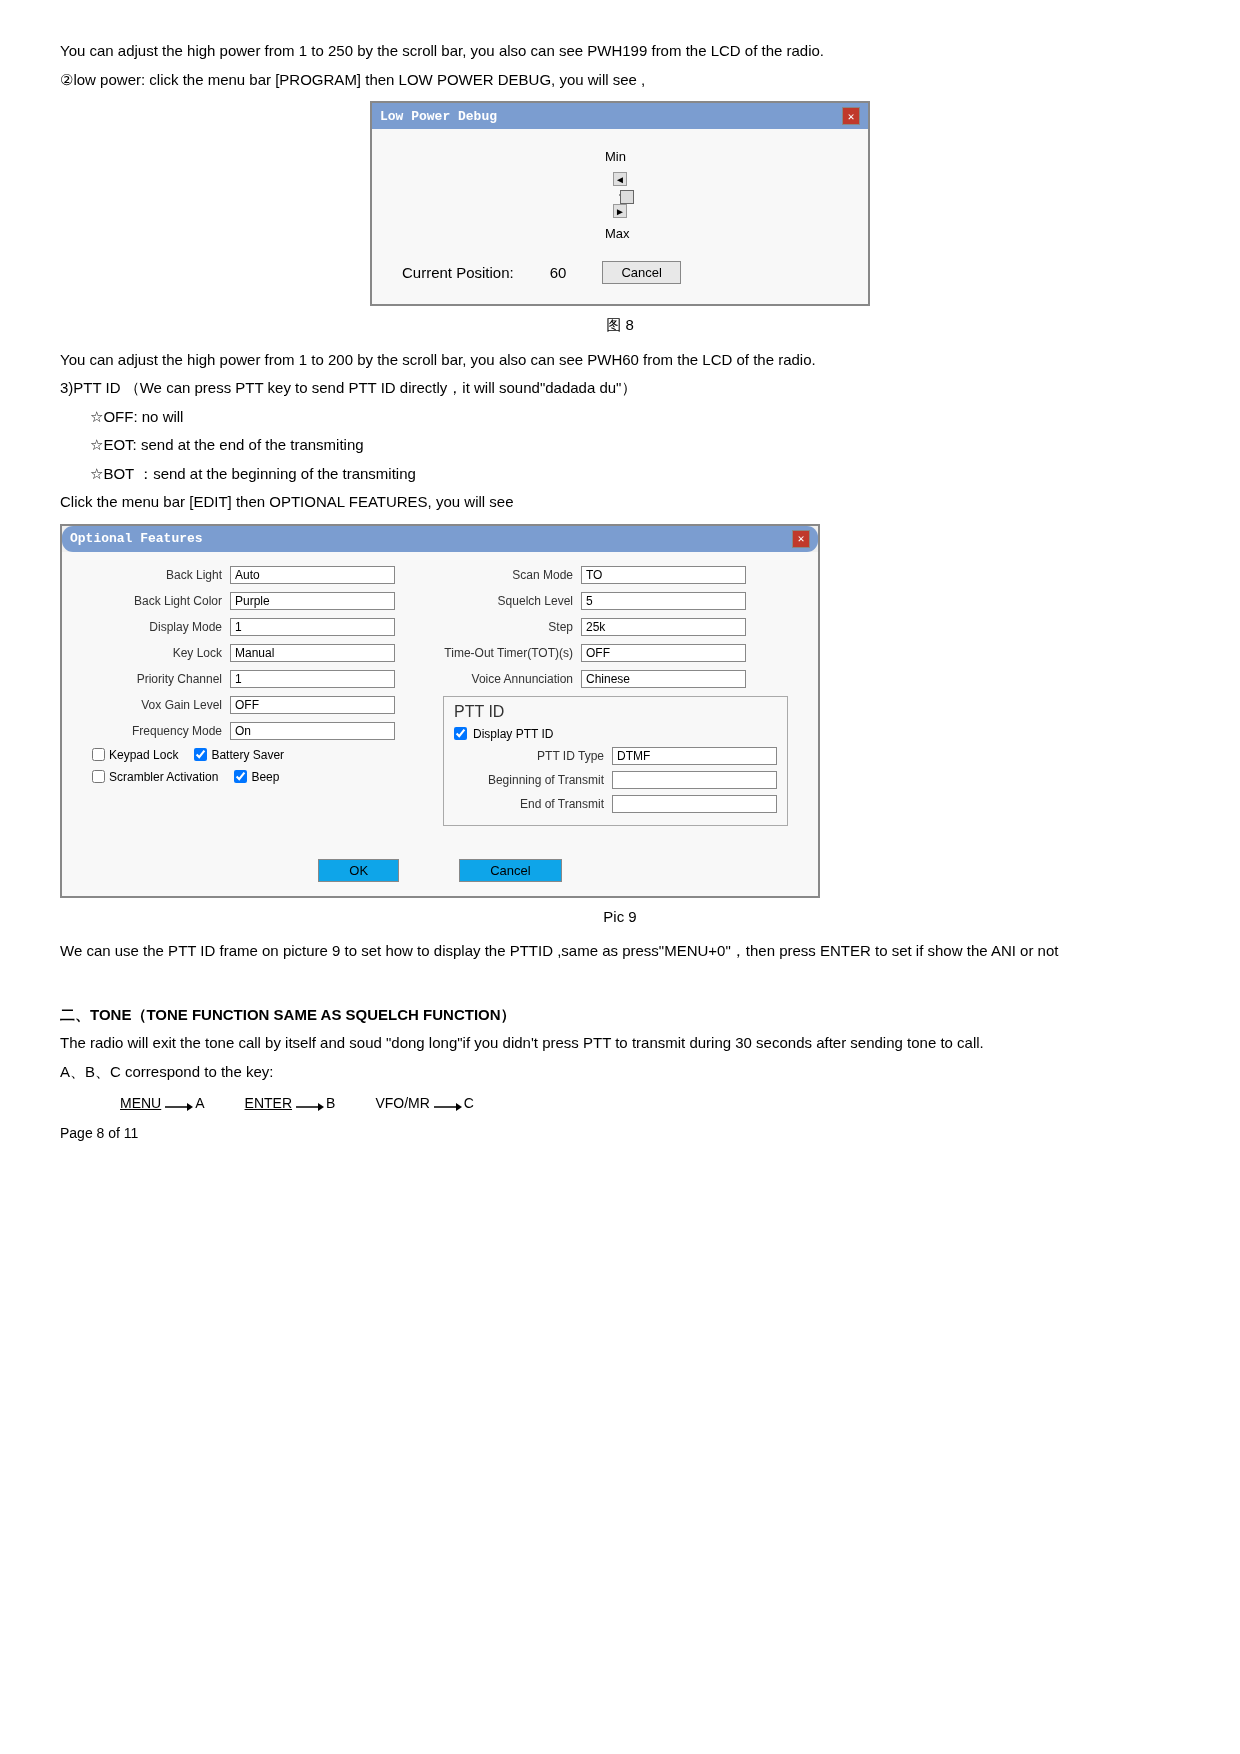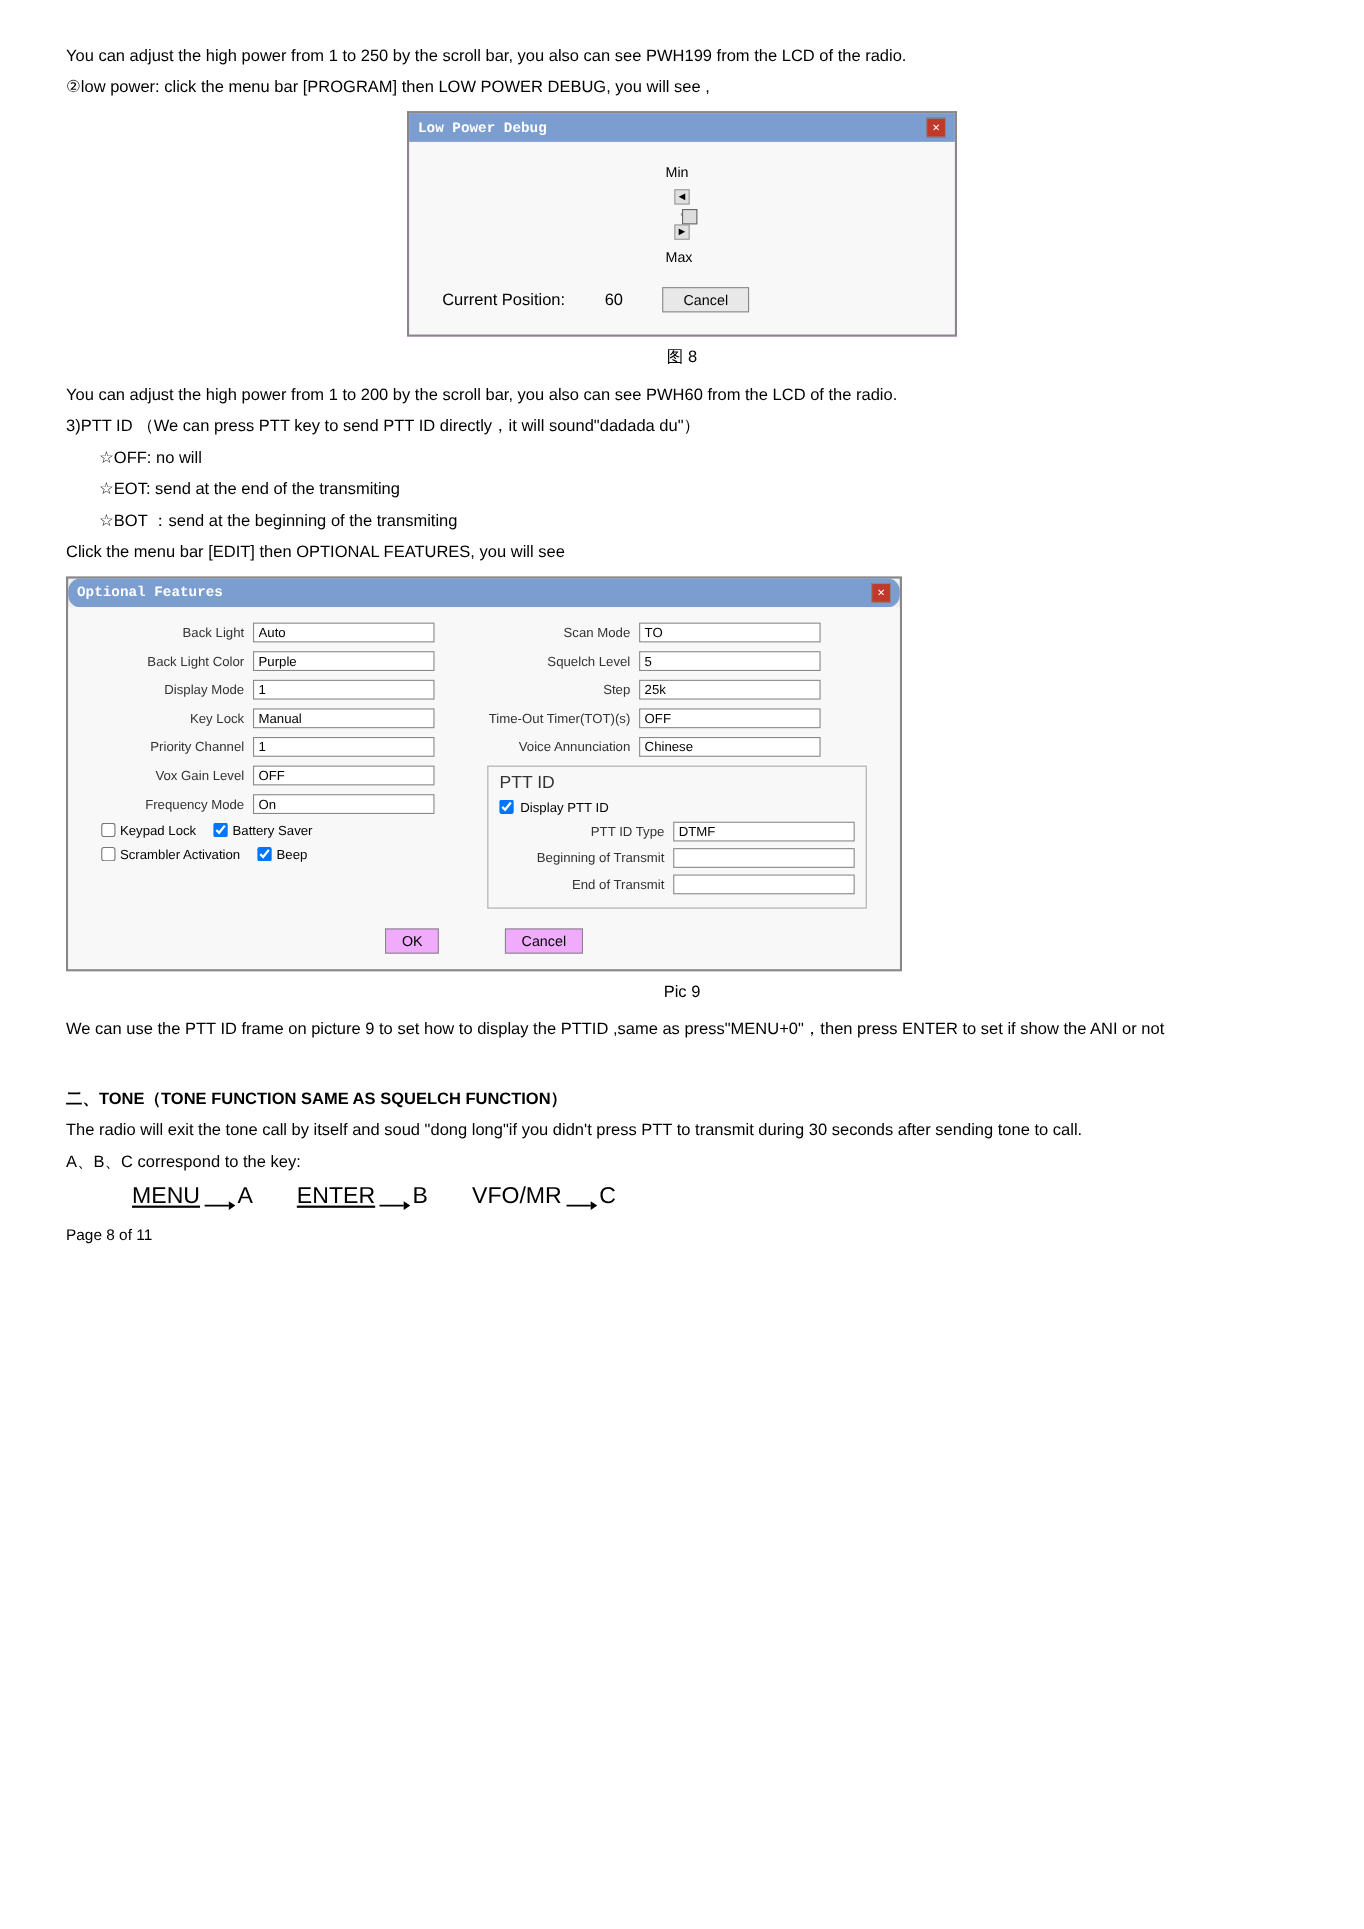--- a/index.html
+++ b/index.html
@@ -208,37 +208,38 @@
       font-size: 12px;
     }
     .ok-cancel-row {
       display: flex;
       justify-content: center;
       gap: 60px;
       margin-top: 10px;
     }
     .ok-btn, .can-btn {
       border: 1px solid #888;
-      background: #f0abfc;
-      padding: 3px 14px;
+      background: #0ea5e9;
+      padding: 3px 30px;
       font-size: 13px;
       cursor: pointer;
+      margin-top: 15px;
     }
 
     .section-title {
       margin: 18px 0 6px 0;
       font-size: 15px;
       font-weight: bold;
     }
     .menu-row {
       display: flex;
       align-items: flex-end;
       gap: 0;
       margin: 4px 0;
-      font-size: 21px;
+      font-size: 14px;
     }
     .arrow-svg {
       margin-left: 2px;
       margin-right: 2px;
     }
 
     .page-num {
       text-align: left;
       margin-top: 12px;
       font-size: 14px;

